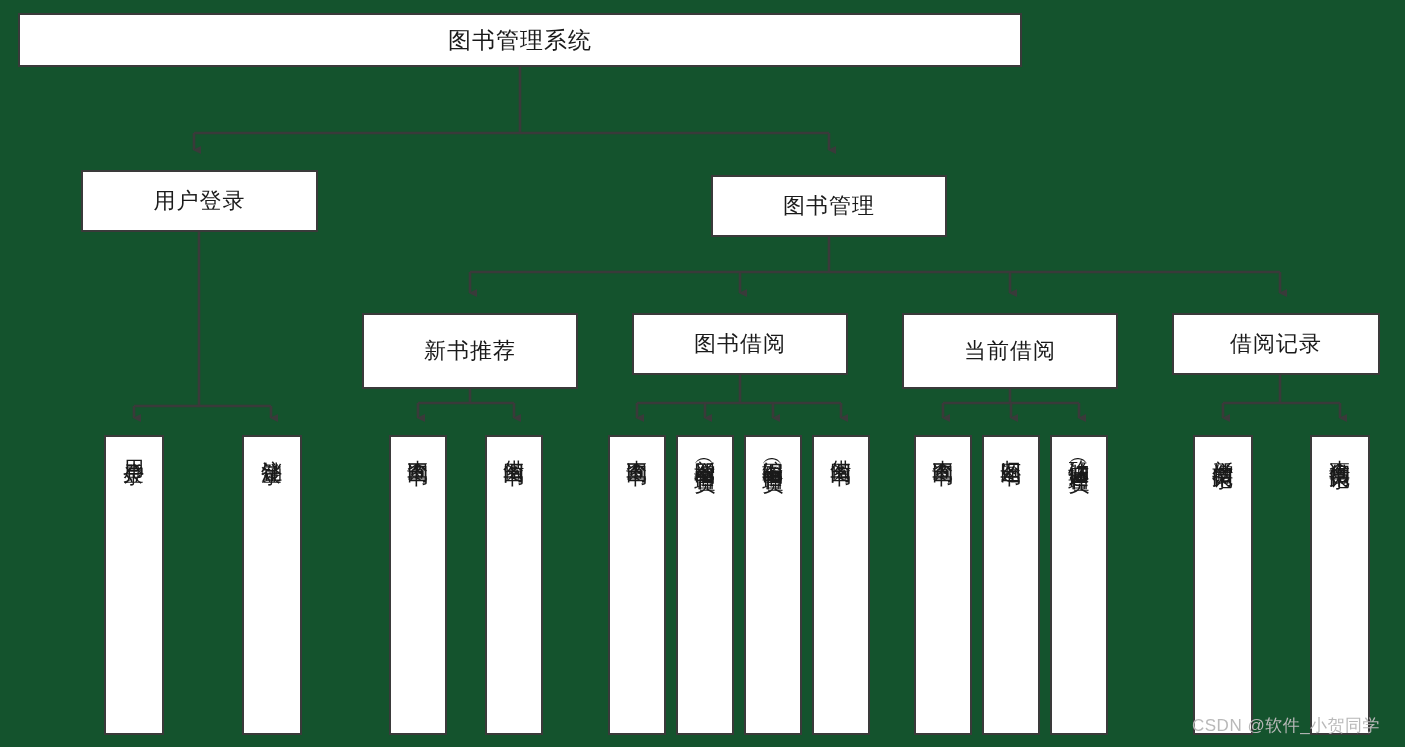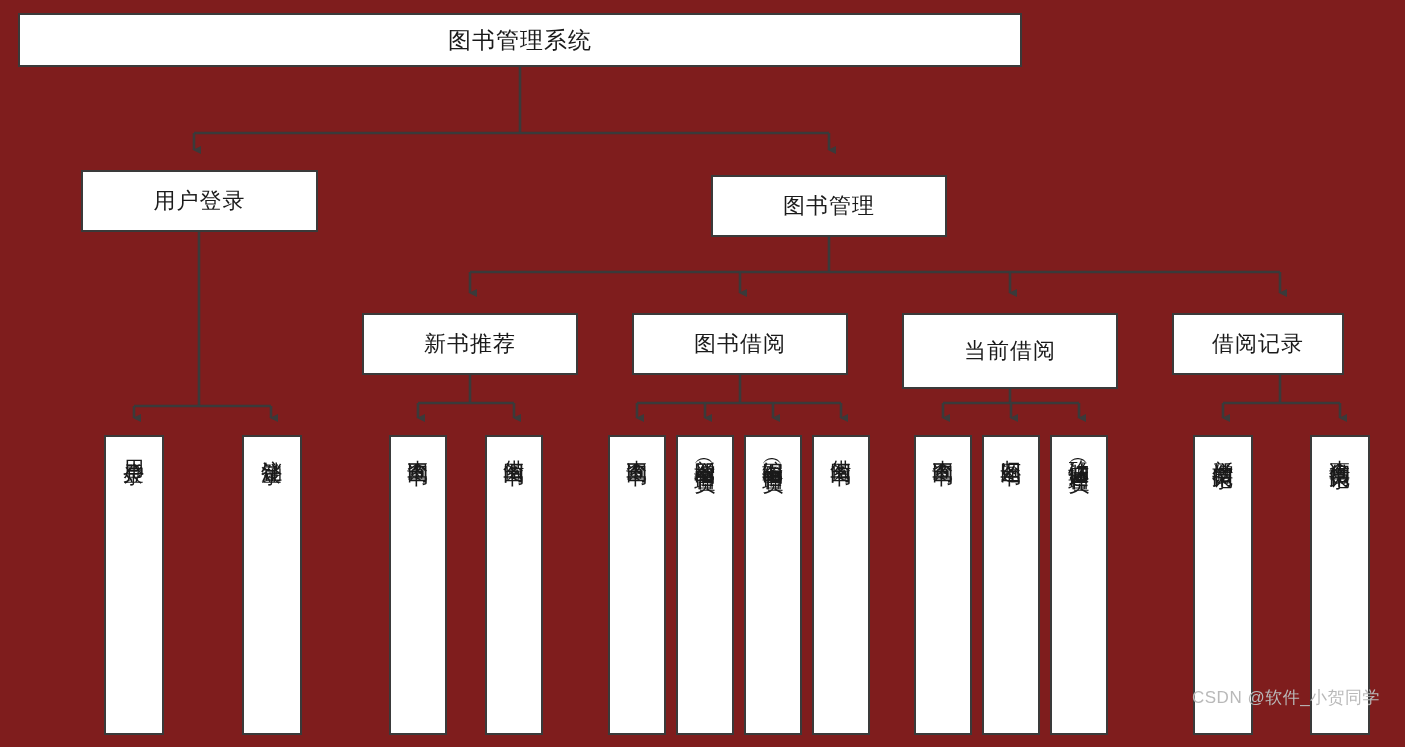--- a/index.html
+++ b/index.html
@@ -7,21 +7,21 @@
     padding: 0;
     background: #ffffff;
   }
   body {
     font-family: "Liberation Sans", "DejaVu Sans", sans-serif;
   }
   #canvas {
     position: relative;
     width: 1405px;
     height: 747px;
-    background: #7f1d1d;
+    background: #14532d;
     overflow: hidden;
   }
   svg.edges {
     position: absolute;
     left: 0;
     top: 0;
     width: 1405px;
     height: 747px;
     pointer-events: none;
   }
@@ -124,30 +124,30 @@
     <span>图书管理系统</span>
   </div>
 
   <div class="node horiz" style="left:81px; top:170px; width:237px; height:62px;">
     <span>用户登录</span>
   </div>
   <div class="node horiz" style="left:711px; top:175px; width:236px; height:62px;">
     <span>图书管理</span>
   </div>
 
-  <div class="node horiz" style="left:362px; top:313px; width:216px; height:62px;">
+  <div class="node horiz" style="left:362px; top:313px; width:216px; height:76px;">
     <span>新书推荐</span>
   </div>
   <div class="node horiz" style="left:632px; top:313px; width:216px; height:62px;text-align:center;">
     <span>图书借阅</span>
   </div>
   <div class="node horiz" style="left:902px; top:313px; width:216px; height:76px;">
     <span>当前借阅</span>
   </div>
-  <div class="node horiz" style="left:1172px; top:313px; width:172px; height:62px;">
+  <div class="node horiz" style="left:1172px; top:313px; width:208px; height:62px;">
     <span>借阅记录</span>
   </div>
 
   <div class="node leaf" style="left:104px; top:435px; width:60px; height:300px;">
     <span class="leaf-label">用户登录</span>
   </div>
   <div class="node leaf" style="left:242px; top:435px; width:60px; height:300px;">
     <span class="leaf-label">注销登录</span>
   </div>
 
@@ -181,15 +181,15 @@
     <span class="leaf-label">确认归还（管理员）</span>
   </div>
 
   <div class="node leaf" style="left:1193px; top:435px; width:60px; height:300px;">
     <span class="leaf-label">新增借阅记录</span>
   </div>
   <div class="node leaf" style="left:1310px; top:435px; width:60px; height:300px;">
     <span class="leaf-label">查询借阅记录</span>
   </div>
 
-  <div class="watermark" style="left:1192px; top:686px;">CSDN @软件_小贺同学</div>
+  <div class="watermark" style="left:1192px; top:714px;">CSDN @软件_小贺同学</div>
 
 </div>
 
 </body></html>

